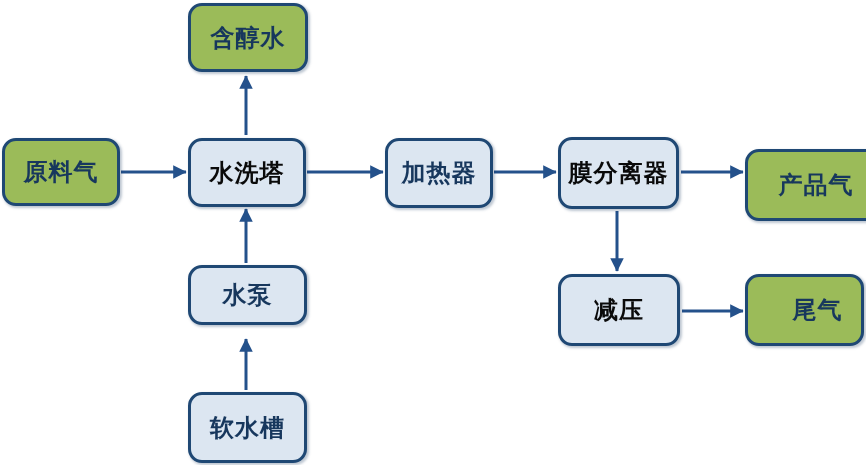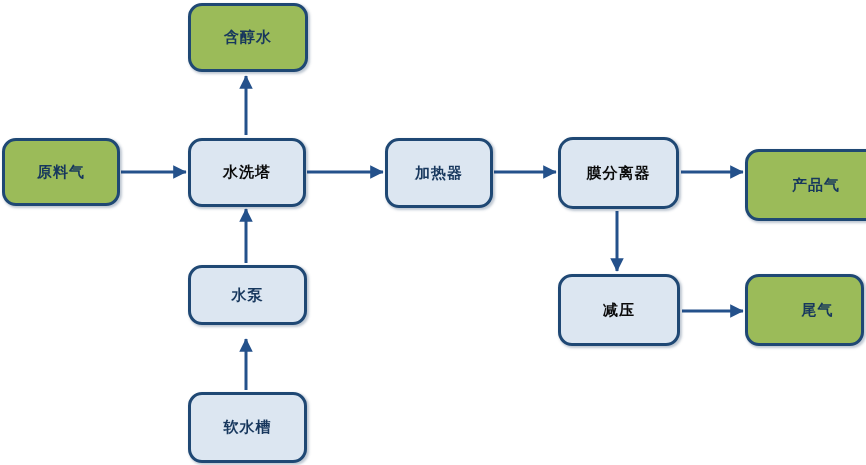--- a/index.html
+++ b/index.html
@@ -29,36 +29,36 @@
     width: 866px; height: 465px;
     pointer-events: none;
   }
   .node {
     position: absolute;
     display: flex;
     align-items: center;
     justify-content: center;
     border: 3px solid var(--border);
     border-radius: 14px;
-    font-size: 15px;
+    font-size: 24px;
     font-weight: bold;
     letter-spacing: 1px;
     box-shadow: 1.5px 1.5px 2.5px rgba(23, 55, 93, 0.28);
   }
   .node.green { background: var(--green-fill); }
   .node.light { background: var(--light-fill); }
   .label-navy  { color: var(--text-navy); }
   .label-black { color: var(--text-black); }
 
   
   .n-alcohol-water      { left: 188px; top: 3px;   width: 120px; height: 69px; }
   .n-feed-gas           { left: 2px;   top: 138px; width: 118px; height: 68px; }
   .n-wash-tower         { left: 188px; top: 138px; width: 118px; height: 69px; }
   .n-heater             { left: 385px; top: 138px; width: 108px; height: 70px; }
-  .n-membrane-separator { left: 558px; top: 137px; width: 121px; height: 72px; border-radius: 15px; }
+  .n-membrane-separator { left: 558px; top: 137px; width: 121px; height: 72px; }
   .n-product-gas        { left: 745px; top: 137px; width: 142px; height: 72px; margin-top: 12px; }
   .n-water-pump         { left: 188px; top: 265px; width: 119px; height: 60px; }
   .n-pressure-reduction { left: 558px; top: 274px; width: 122px; height: 72px; }
   .n-tail-gas           { left: 745px; top: 274px; width: 119px; height: 72px; padding-left: 26px; }
   .n-soft-water-tank    { left: 188px; top: 392px; width: 119px; height: 71px; }
 </style>
 </head>
 <body>
 
 <div class="canvas">

